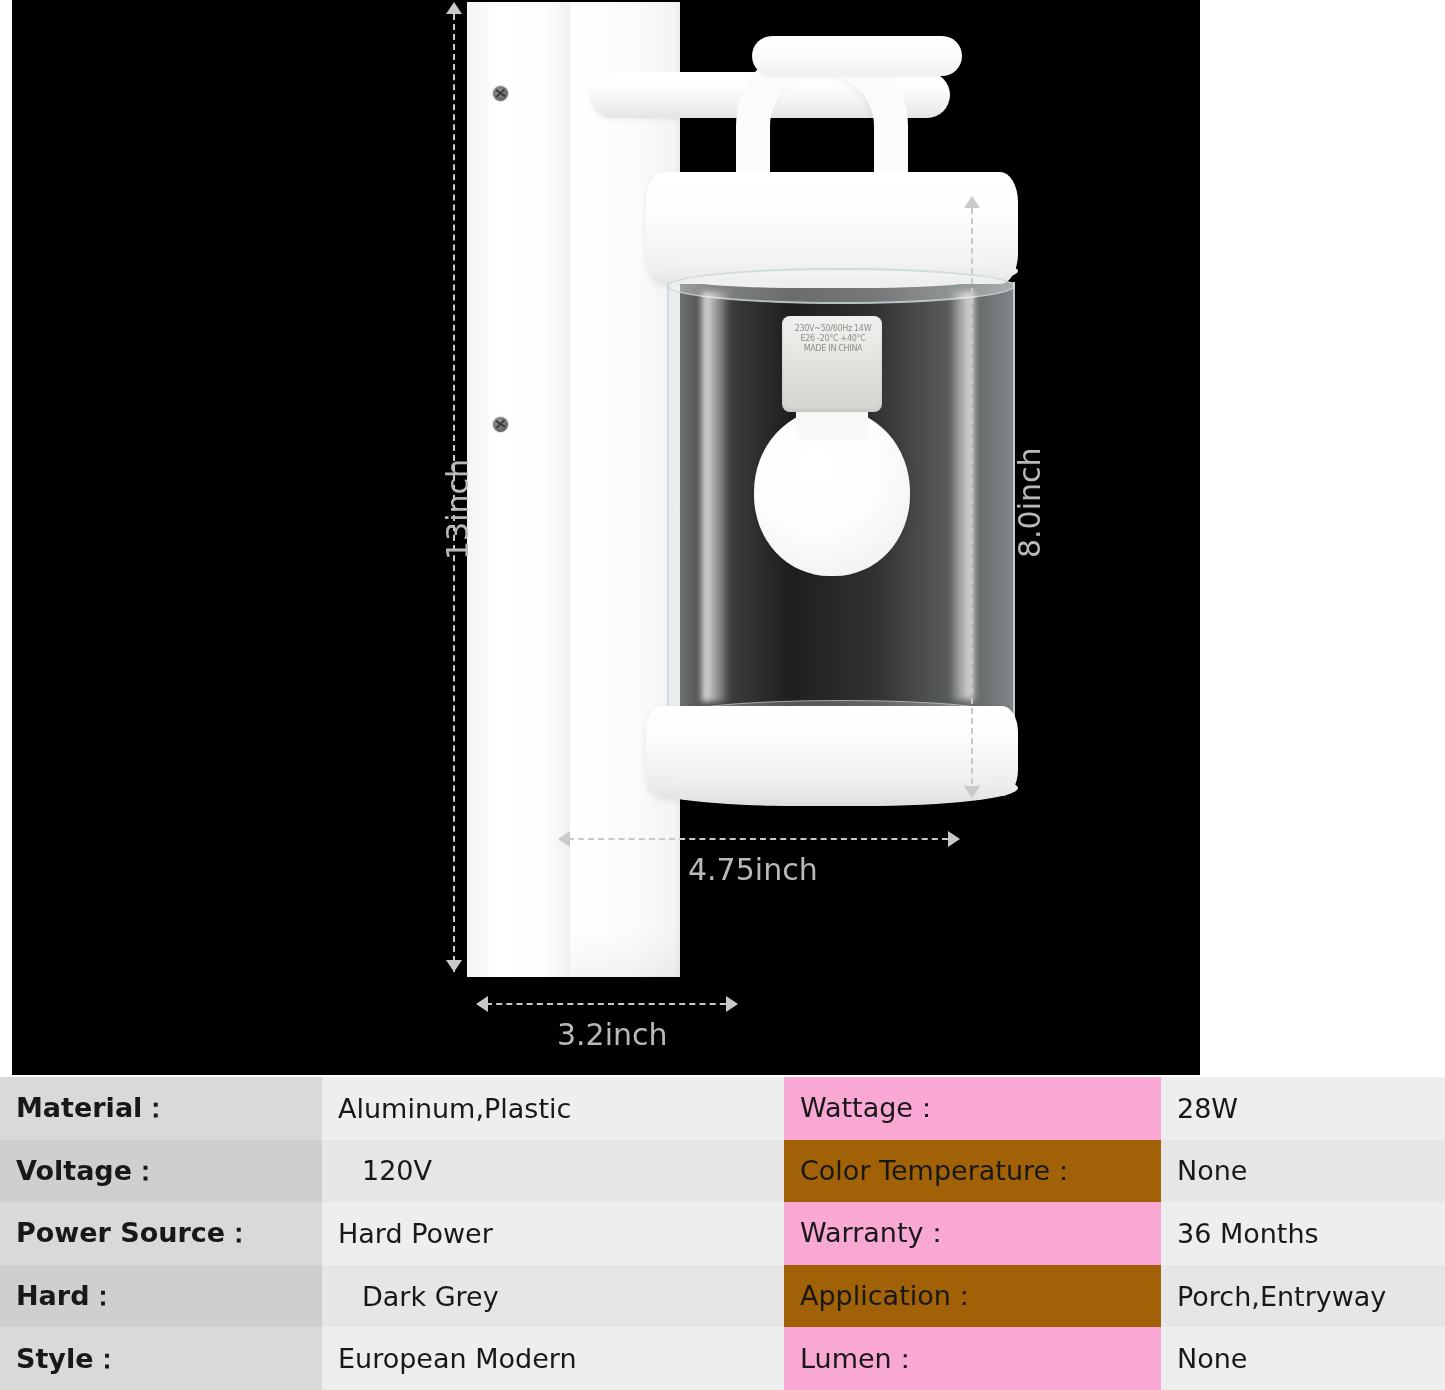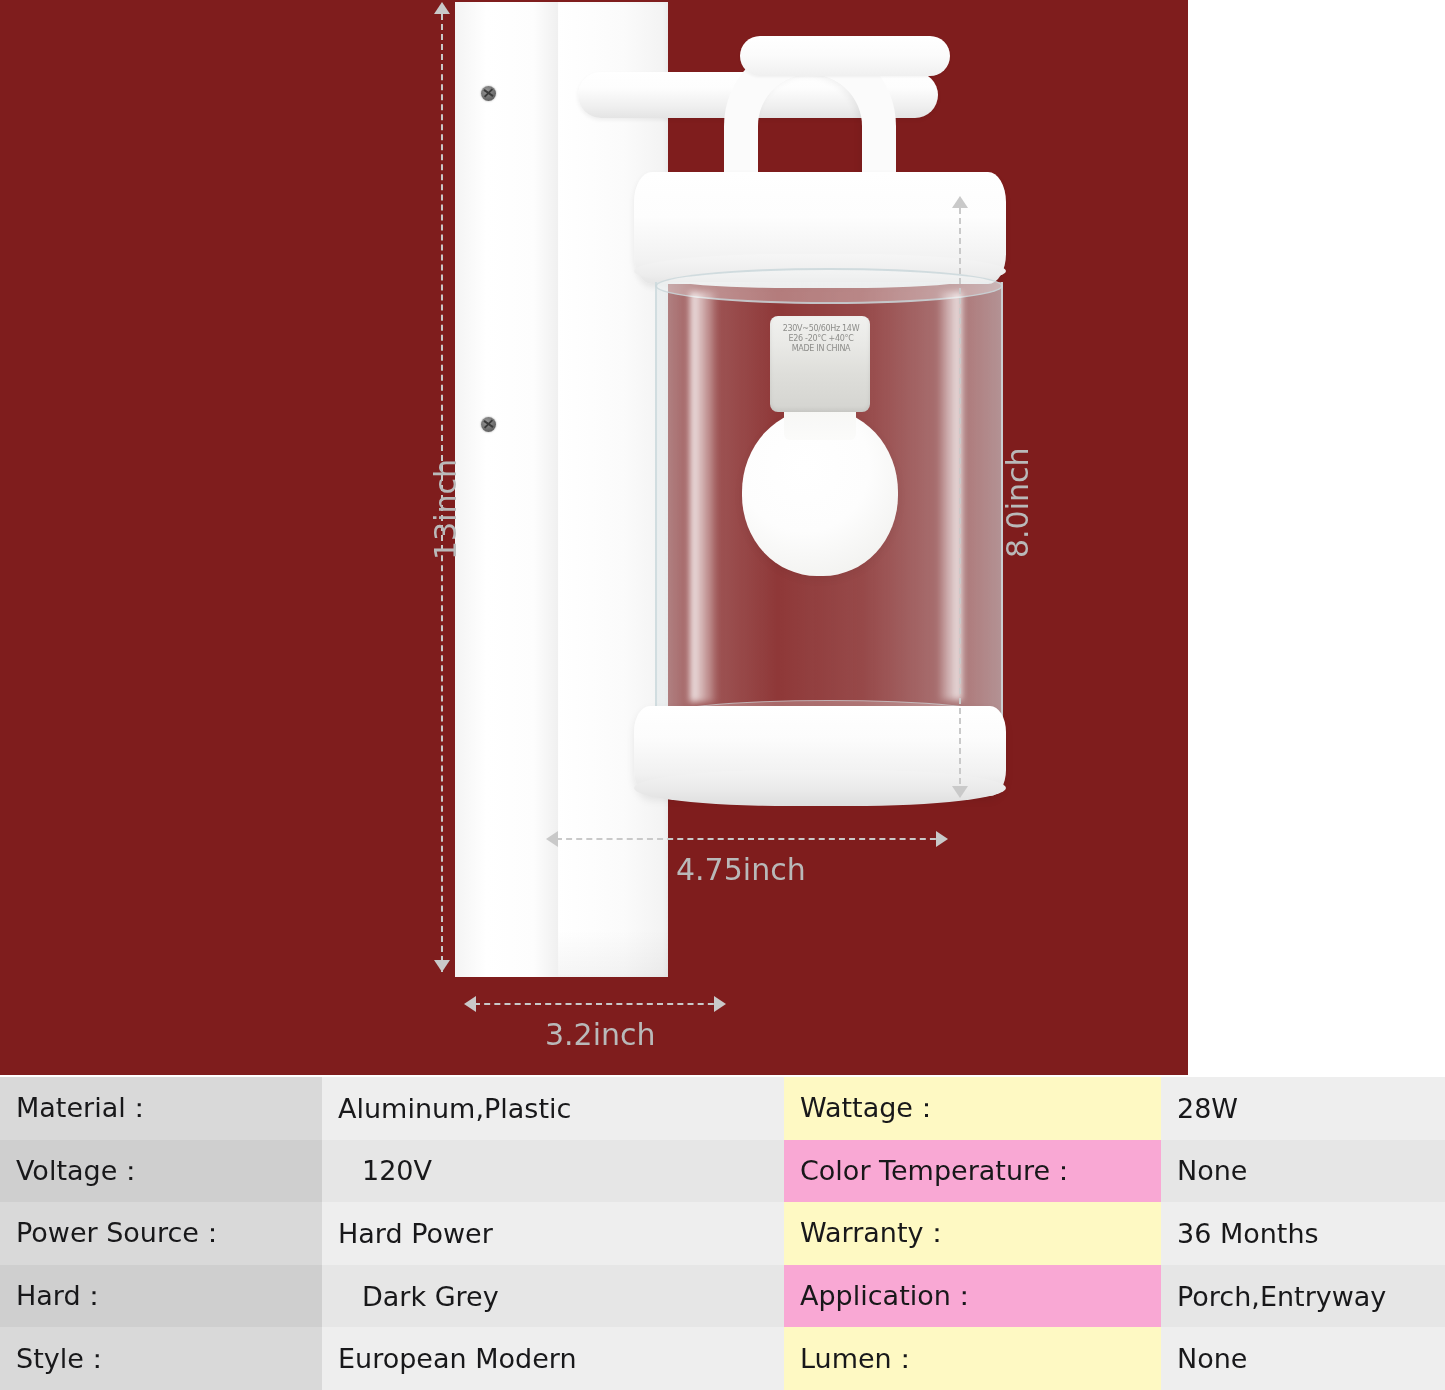--- a/index.html
+++ b/index.html
@@ -11,25 +11,25 @@
     width: 1445px;
     height: 1390px;
     font-family: "DejaVu Sans", sans-serif;
     position: relative;
     overflow: hidden;
   }
 
   
   .product-area {
     position: absolute;
-    left: 0;
+    left: 12px;
     top: 0;
     width: 1188px;
     height: 1075px;
-    background: #7f1d1d;
+    background: #000000;
   }
 
   
   .backplate {
     position: absolute;
     left: 455px;
     top: 2px;
     width: 105px;
     height: 975px;
     background: linear-gradient(90deg, #f4f4f4 0%, #ffffff 30%, #fdfdfd 75%, #efefef 100%);
@@ -319,27 +319,27 @@
     padding: 0 16px;
     font-size: 27px;
     color: #18181a;
     vertical-align: middle;
     font-family: "DejaVu Sans", sans-serif;
     height: 62px;
     border: none;
     overflow: hidden;
     white-space: nowrap;
   }
-  .col-k1 { width: 290px; background: #d9d9d9; }
+  .col-k1 { width: 290px; background: #d9d9d9; font-weight: bold; }
   .col-v1 { width: 430px; background: #eeeeee; }
-  .col-k2 { width: 345px; background: #fef9c3; }
+  .col-k2 { width: 345px; background: #f9a8d4; }
   .col-v2 { width: 380px; background: #eeeeee; }
   .row-alt .col-k1 { background: #cfcfcf; margin-left: 36px; }
   .row-alt .col-v1 { background: #e6e6e6; padding-left: 40px; }
-  .row-alt .col-k2 { background: #f9a8d4; }
+  .row-alt .col-k2 { background: #a16207; }
   .row-alt .col-v2 { background: #e6e6e6; }
   .bold-val { font-weight: normal; }
 </style>
 </head>
 <body>
 
 <div class="product-area">
 
   <div class="backplate"></div>
   <div class="backplate-side"></div>

